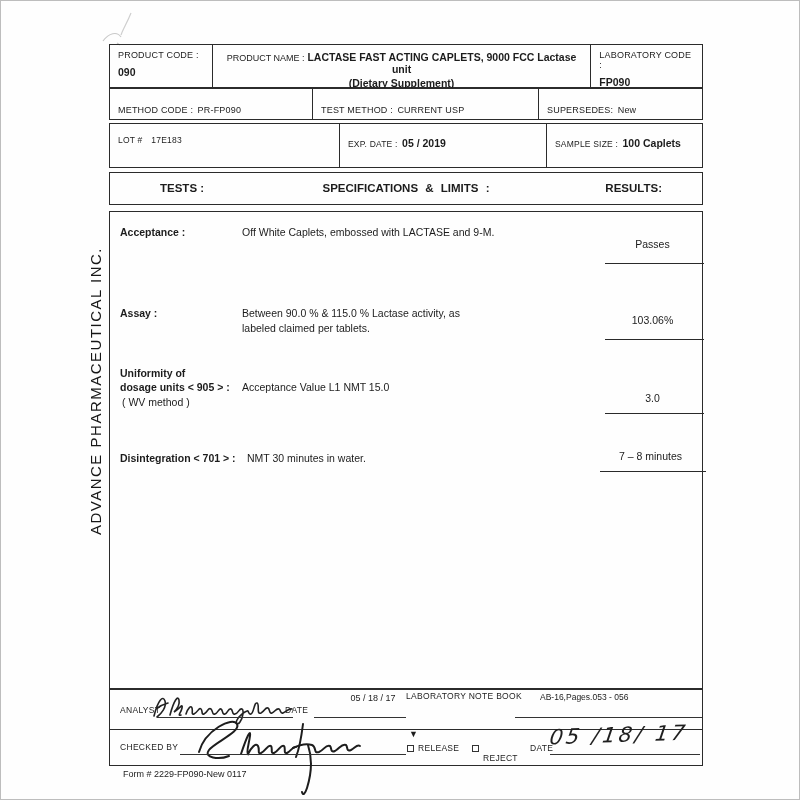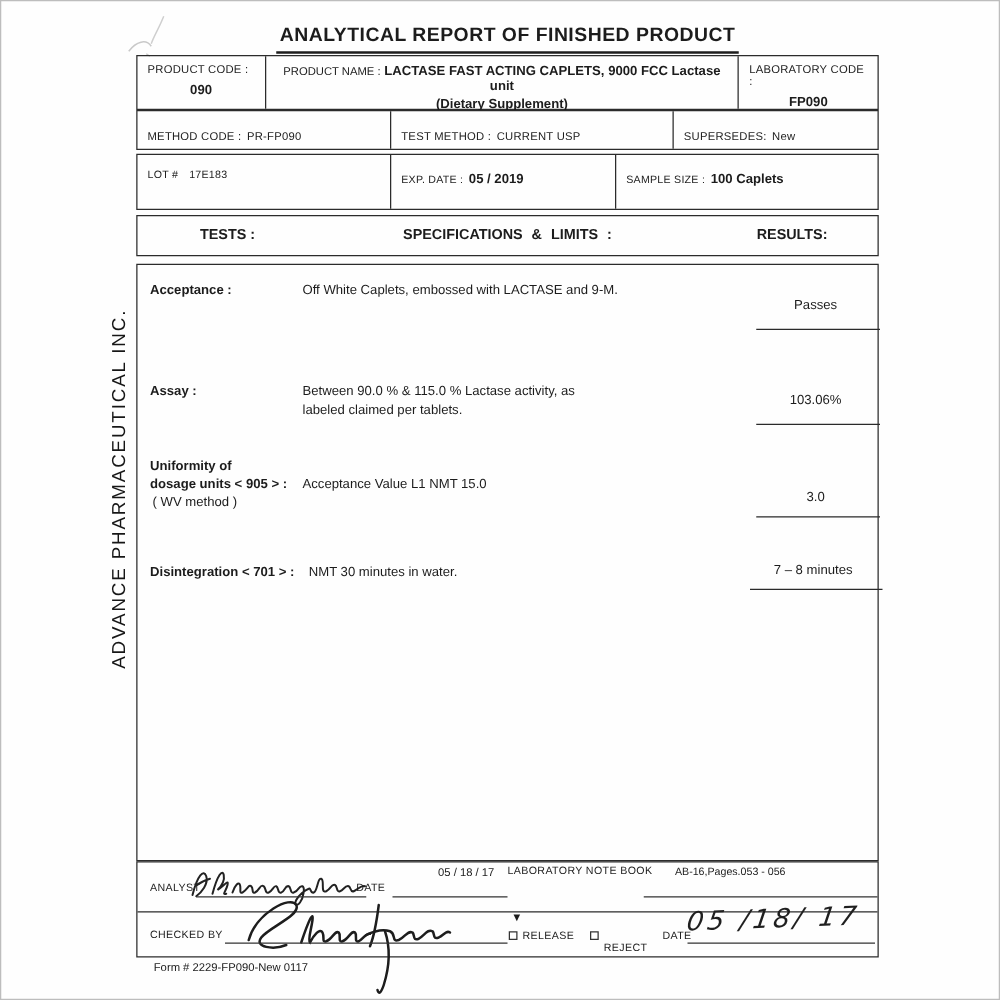--- a/index.html
+++ b/index.html
@@ -19,30 +19,30 @@
   
   .vcompany{
     left:-54px; top:380px; width:300px; height:20px;
     transform:rotate(-90deg); text-align:center;
     font-size:15px; letter-spacing:1.5px; color:#161616; white-space:nowrap;
   }
   
   .box{position:absolute; left:108px; width:594px; border:1.5px solid #2b2b2b; box-sizing:border-box; display:flex;}
   .row1{top:43px; height:44px;}
   .row2{top:87px; height:32px;}
-  .row3{top:122px; height:45px;}
+  .row3{top:122px; height:45px;gap:27px;}
   .theader{top:171px; height:33px; display:block;}
   .bodybox{top:210px; height:478px; display:block;}
   .footerbox{top:688px; height:77px; display:block; overflow:visible;}
   .cell{position:relative; box-sizing:border-box; padding:5px 8px;}
   .bl{border-left:1.5px solid #2b2b2b;}
   .lbl{font-size:9px; letter-spacing:.2px;}
   .lbl-s{font-size:8.5px; letter-spacing:.2px;}
   .val{font-weight:bold; font-size:10.5px;}
-  .ctr{text-align:center;}
+  .ctr{text-align:left;}
   
   .c-pcode{width:102px;}
   .c-pname{width:380px; text-align:center; padding-top:6px;}
   .c-lab{width:112px;}
   .pname-l1{font-size:10.5px; font-weight:bold;}
   .pname-l1 .plabel{font-size:9px; font-weight:normal;}
   .pname-l2{font-size:10.5px; font-weight:bold; margin-top:2px;}
   .codeval{margin-top:6px;}
   
   .c-method{width:202px; padding-top:10px;}
@@ -80,23 +80,20 @@
 <body>
 
 <div class="paper">
 
   <svg class="abs" style="left:96px; top:8px;" width="50" height="40">
     <path d="M6 32 C12 24 20 22 24 28" stroke="#c9c9c9" stroke-width="1.2" fill="none"></path>
     <path d="M34 4 C30 14 26 20 24 26" stroke="#cfcfcf" stroke-width="1.2" fill="none"></path>
     <path d="M20 34 l3 2" stroke="#c9c9c9" stroke-width="1.2" fill="none"></path>
   </svg>
 
-  <div class="abs title">
-    <span>ANALYTICAL REPORT OF FINISHED PRODUCT</span>
-  </div>
 
   <div class="abs vcompany">ADVANCE PHARMACEUTICAL INC.</div>
 
   <div class="box row1">
     <div class="cell c-pcode">
       <div class="lbl">PRODUCT CODE :</div>
       <div class="val ctr codeval">090</div>
     </div>
     <div class="cell c-pname bl">
       <div class="pname-l1">

